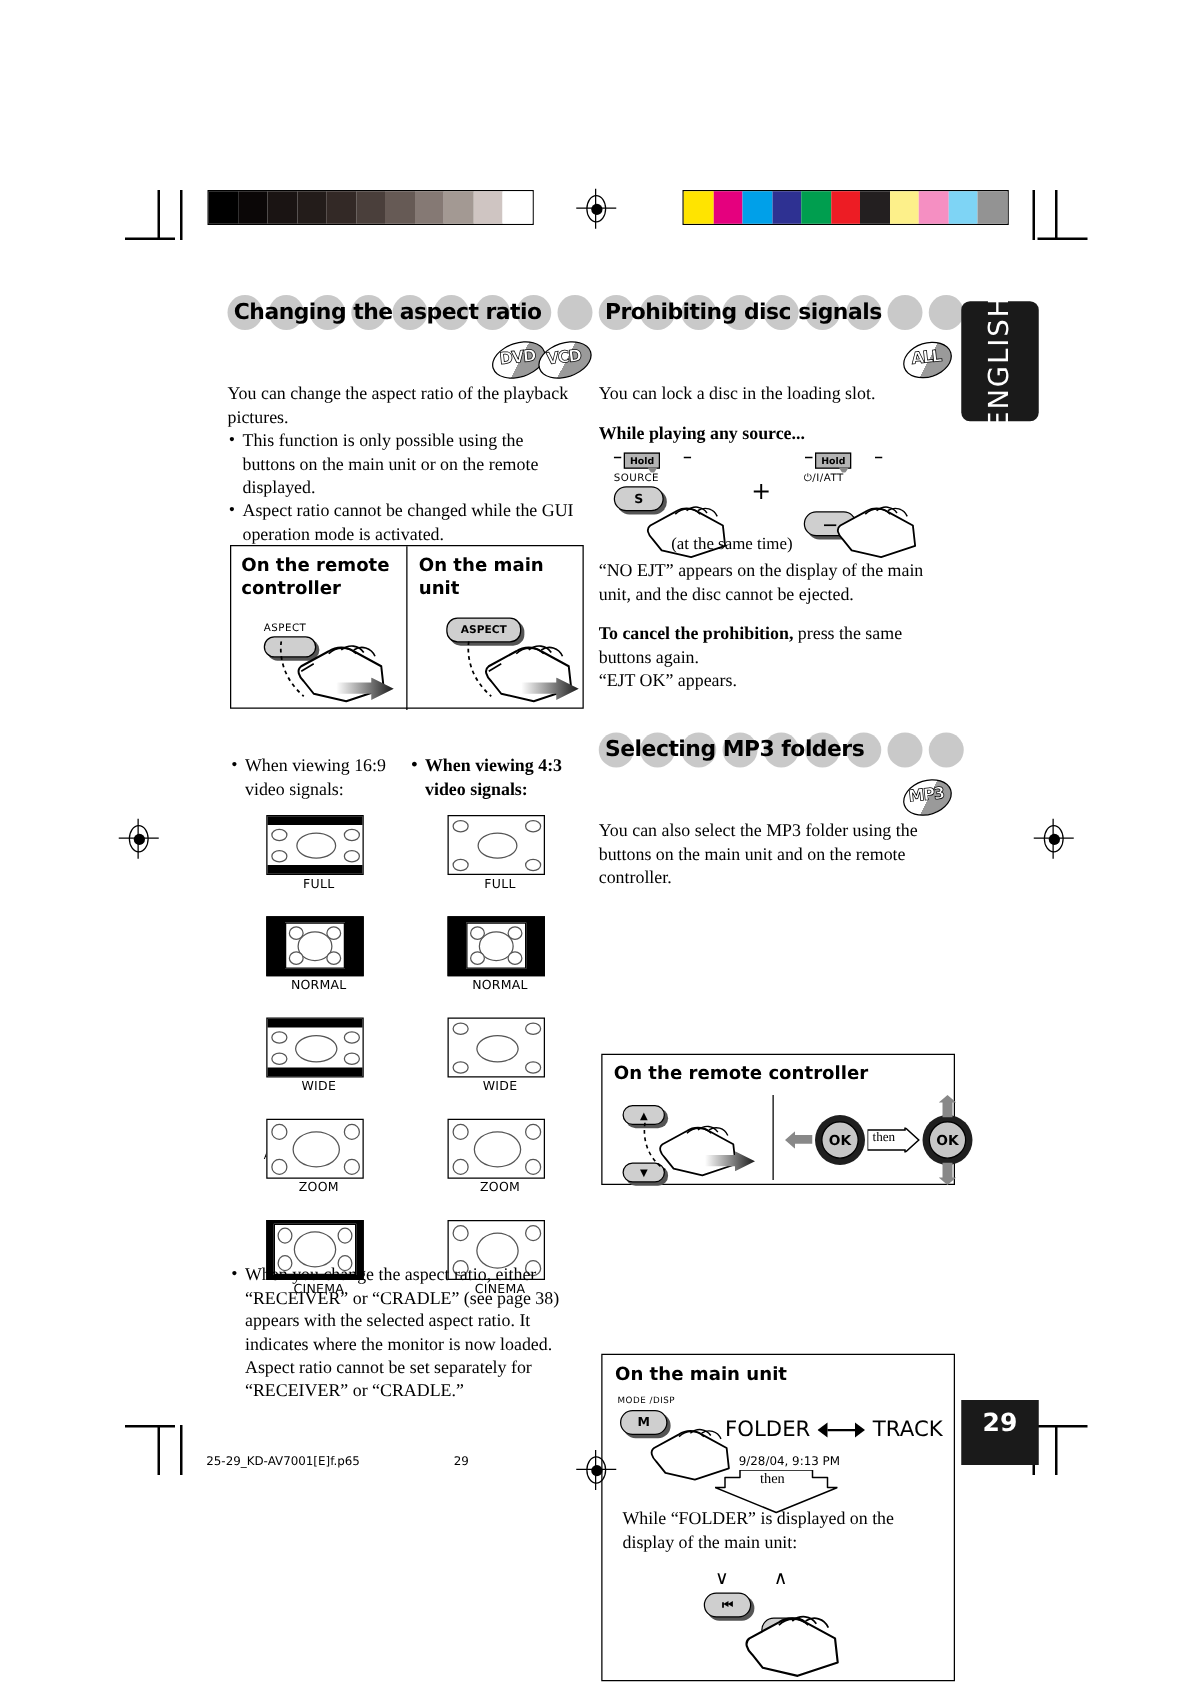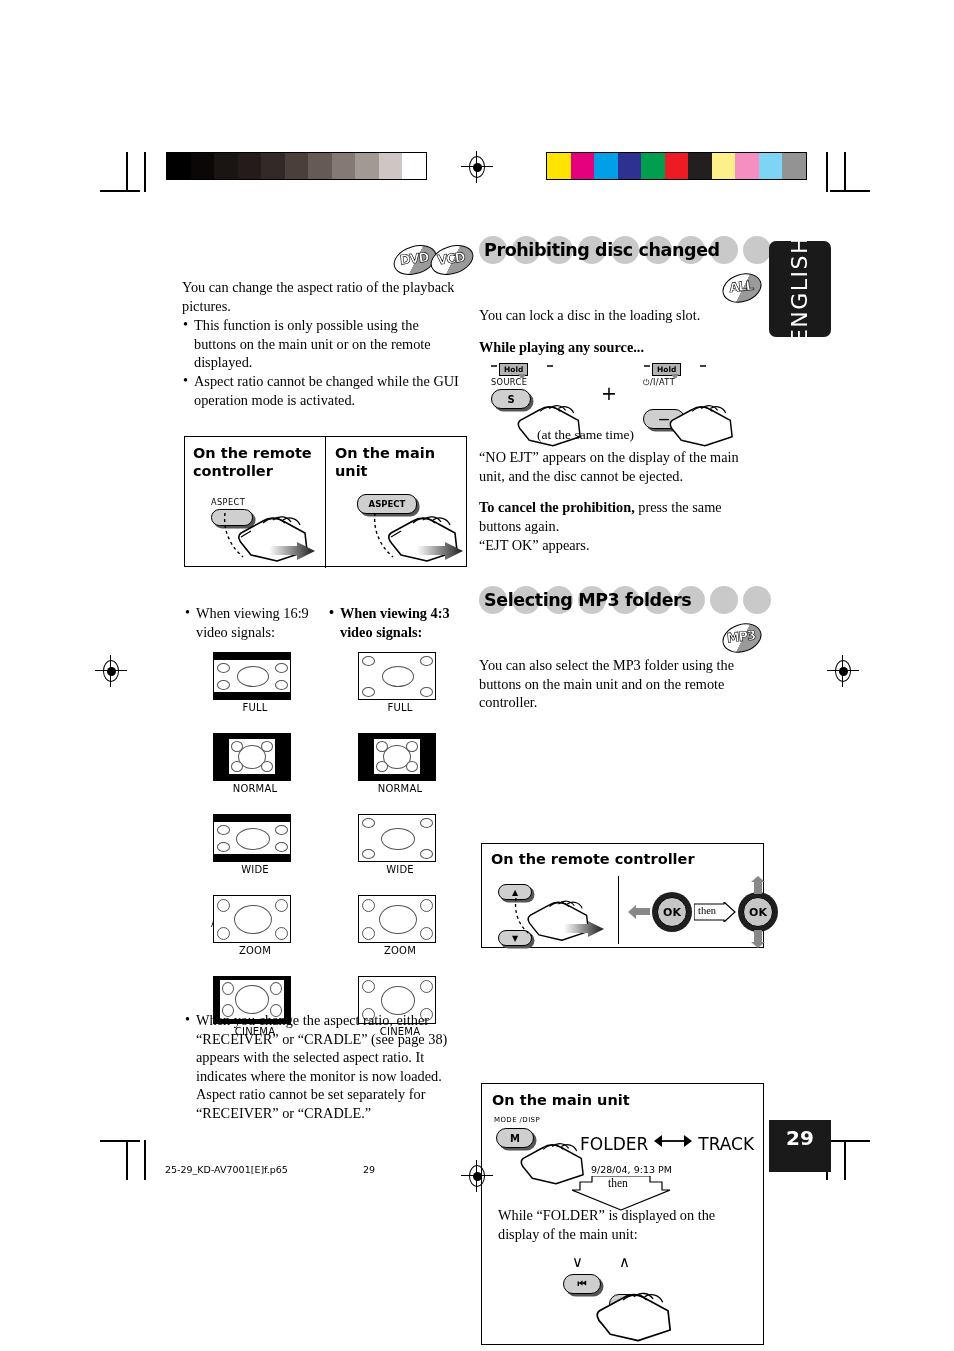--- a/index.html
+++ b/index.html
@@ -140,20 +140,34 @@
     <div style="background: rgb(237, 28, 36);"></div>
     <div style="background: rgb(35, 31, 32);"></div>
     <div style="background: rgb(253, 240, 138);"></div>
     <div style="background: rgb(245, 143, 194);"></div>
     <div style="background: rgb(126, 212, 245);"></div>
     <div style="background: rgb(147, 147, 147);"></div>
   </div>
 
 <div class="abs" style="left:182px;top:236px;width:280px;">
 
+  <div class="sechead" style="width:280px;">
+    <div class="dots">
+      <i></i>
+        <i></i>
+        <i></i>
+        <i></i>
+        <i></i>
+        <i></i>
+        <i></i>
+        <i></i>
+        <i></i>
+    </div>
+    <div class="htxt">Changing the aspect ratio</div>
+  </div>
 
   <div style="position:relative;height:38px;margin-top:6px;">
     <div class="disclogo" style="position:absolute;left:211px;top:4px;width:42px;height:26px;line-height:26px;">
       <div class="ell"></div>
         <span>DVD</span>
     </div>
     <div class="disclogo" style="position:absolute;left:248px;top:4px;width:42px;height:26px;line-height:26px;">
       <div class="ell"></div>
         <span>VCD</span>
     </div>
@@ -366,21 +380,21 @@
       <i></i>
         <i></i>
         <i></i>
         <i></i>
         <i></i>
         <i></i>
         <i></i>
         <i></i>
         <i></i>
     </div>
-    <div class="htxt">Prohibiting disc changed</div>
+    <div class="htxt">Prohibiting disc signals</div>
   </div>
 
   <div style="position:relative;height:38px;margin-top:6px;">
     <div class="disclogo" style="position:absolute;left:243px;top:4px;width:38px;height:26px;line-height:26px;">
       <div class="ell"></div>
         <span>ALL</span>
     </div>
   </div>
 
   <div class="body-txt" style="margin-top:-2px;">You can lock a disc in the loading slot.</div>
@@ -532,21 +546,21 @@
   </div>
   <div class="abs hand" style="left:34px;top:54px;">
     <svg width="78" height="48" viewBox="0 0 86 52">
       <path d="M10,34 C6,30 4,25 8,22 L30,10 C36,6 44,6 50,10 L72,22 L74,40 L44,50 L18,44 Z" fill="#fff" stroke="#000" stroke-width="1.6" stroke-linejoin="round"></path>
       <path d="M30,12 C36,6 46,6 52,12" fill="none" stroke="#000" stroke-width="1.3"></path>
       <path d="M40,9 C46,4 54,5 58,11" fill="none" stroke="#000" stroke-width="1.3"></path>
       <path d="M50,9 C56,5 64,7 67,14" fill="none" stroke="#000" stroke-width="1.3"></path>
     </svg>
   </div>
 
-  <div class="abs" style="left:98px;top:50px;font-family:'DejaVu Sans',sans-serif;font-size:17px;display:flex;align-items:flex-start;gap:6px;">
+  <div class="abs" style="left:98px;top:50px;font-family:'DejaVu Sans',sans-serif;font-size:17px;display:flex;align-items:center;gap:6px;">
     <span>FOLDER</span>
     <svg width="38" height="14">
       <path d="M8,7 L30,7" stroke="#000" stroke-width="1.8"></path>
       <path d="M8,1 L0,7 L8,13 Z" fill="#000"></path>
       <path d="M30,1 L38,7 L30,13 Z" fill="#000"></path>
     </svg>
     <span>TRACK</span>
   </div>
 
   <div class="abs" style="left:90px;top:92px;">

